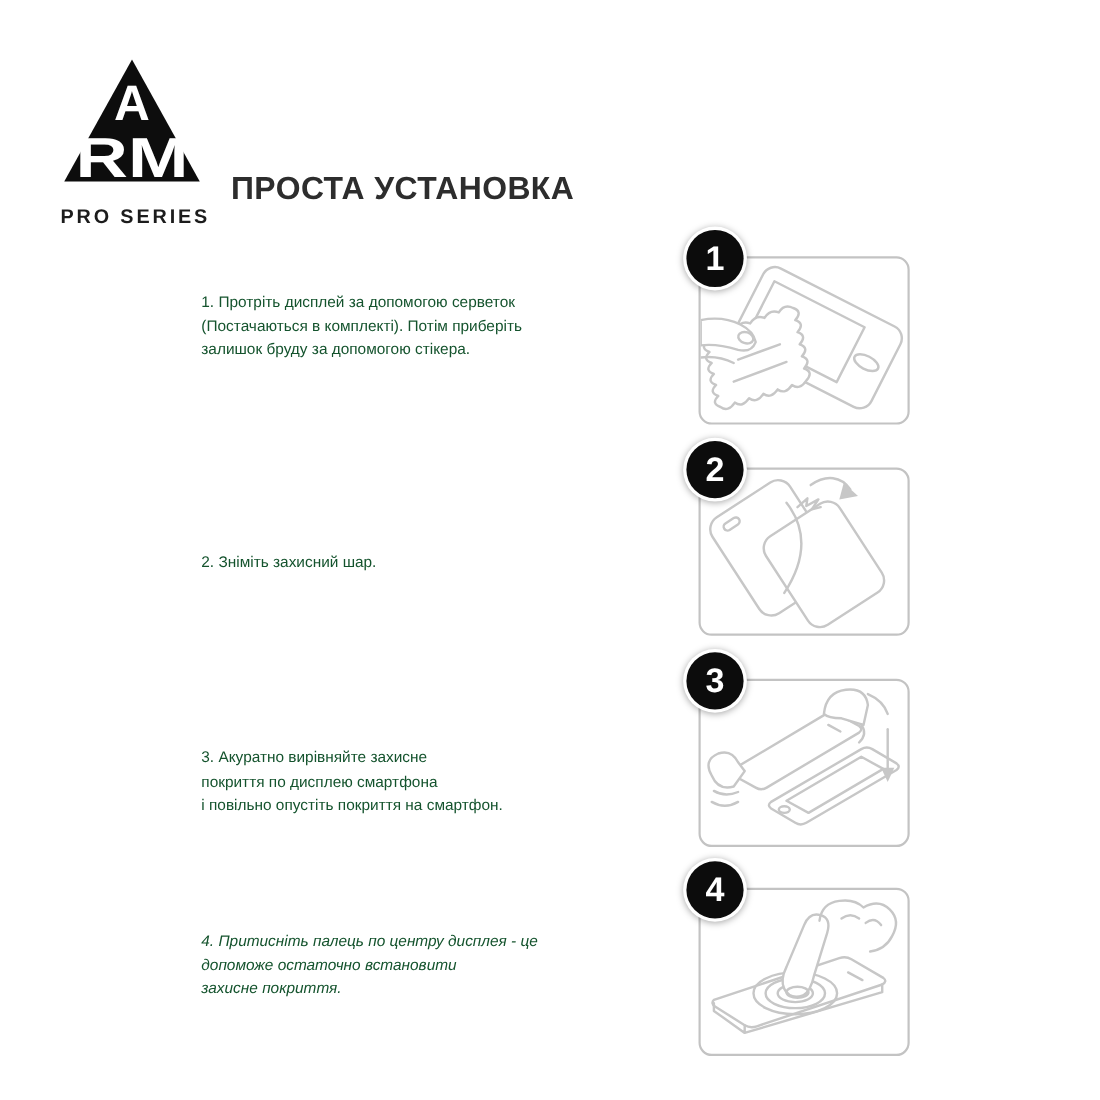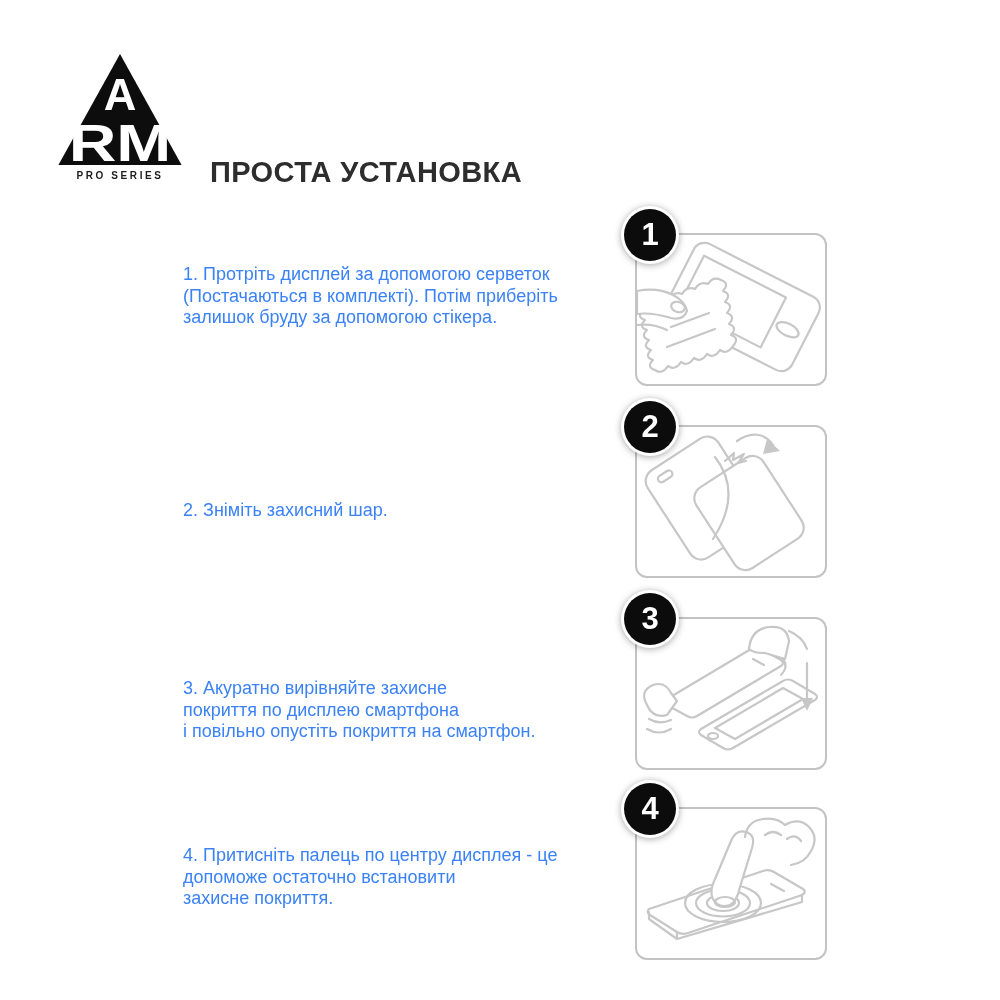--- a/index.html
+++ b/index.html
@@ -4,34 +4,34 @@
 <style>
   html,body { margin:0; padding:0; background:#ffffff; }
   .page {
     position:relative; width:1000px; height:1000px; background:#ffffff;
     font-family:"Liberation Sans","DejaVu Sans",sans-serif; overflow:hidden;
   }
   
   .logo { position:absolute; left:55px; top:52px; width:130px; }
   .logo svg { display:block; }
   .logo-sub {
-    margin-top:3px; text-align:center; font-size:10px; font-weight:700;
+    margin-top:20px; text-align:center; font-size:18px; font-weight:700;
     letter-spacing:2.6px; color:#1c1c1c; white-space:nowrap;
   }
   
   .title {
     position:absolute; left:210px; top:116px; font-size:29px; font-weight:800;
     letter-spacing:0.4px; color:#2d2d2d; white-space:nowrap;margin-top:40px;
   }
   
   .step-text {
-    position:absolute; left:183px; width:445px; font-size:18px;
-    line-height:21.5px; color:#3b82f6; white-space:pre-line;
+    position:absolute; left:183px; width:445px; font-size:14px;
+    line-height:21.5px; color:#14532d; white-space:pre-line;
   }
-  .t1 { top:264px; } .t2 { top:500px; } .t3 { top:678px; } .t4 { top:845px; }
+  .t1 { top:264px; } .t2 { top:500px; } .t3 { top:678px; } .t4 { top:845px;font-style:italic; }
   
   .frame {
     position:absolute; left:635px; width:188px; height:149px;
     border:2px solid #c3c3c3; border-radius:12px; background:#ffffff;
   }
   .f1 { top:233px; } .f2 { top:425px; } .f3 { top:617px; } .f4 { top:807px; }
   .frame svg { position:absolute; left:0; top:0; width:188px; height:149px; }
   
   .num-badge {
     position:absolute; left:624px; width:52px; height:52px; border-radius:50%;

